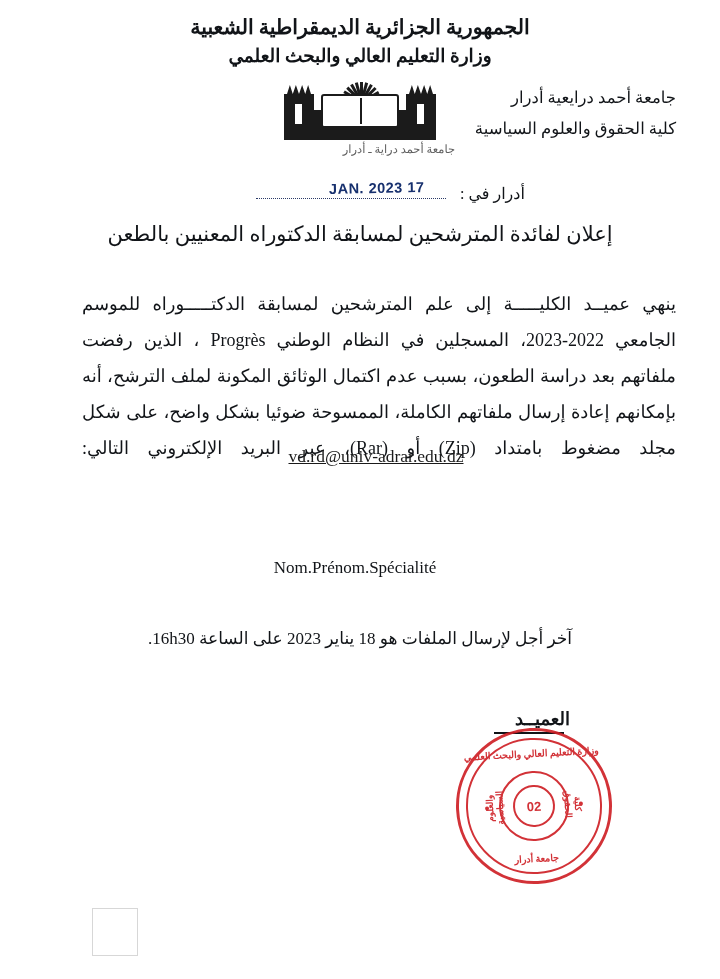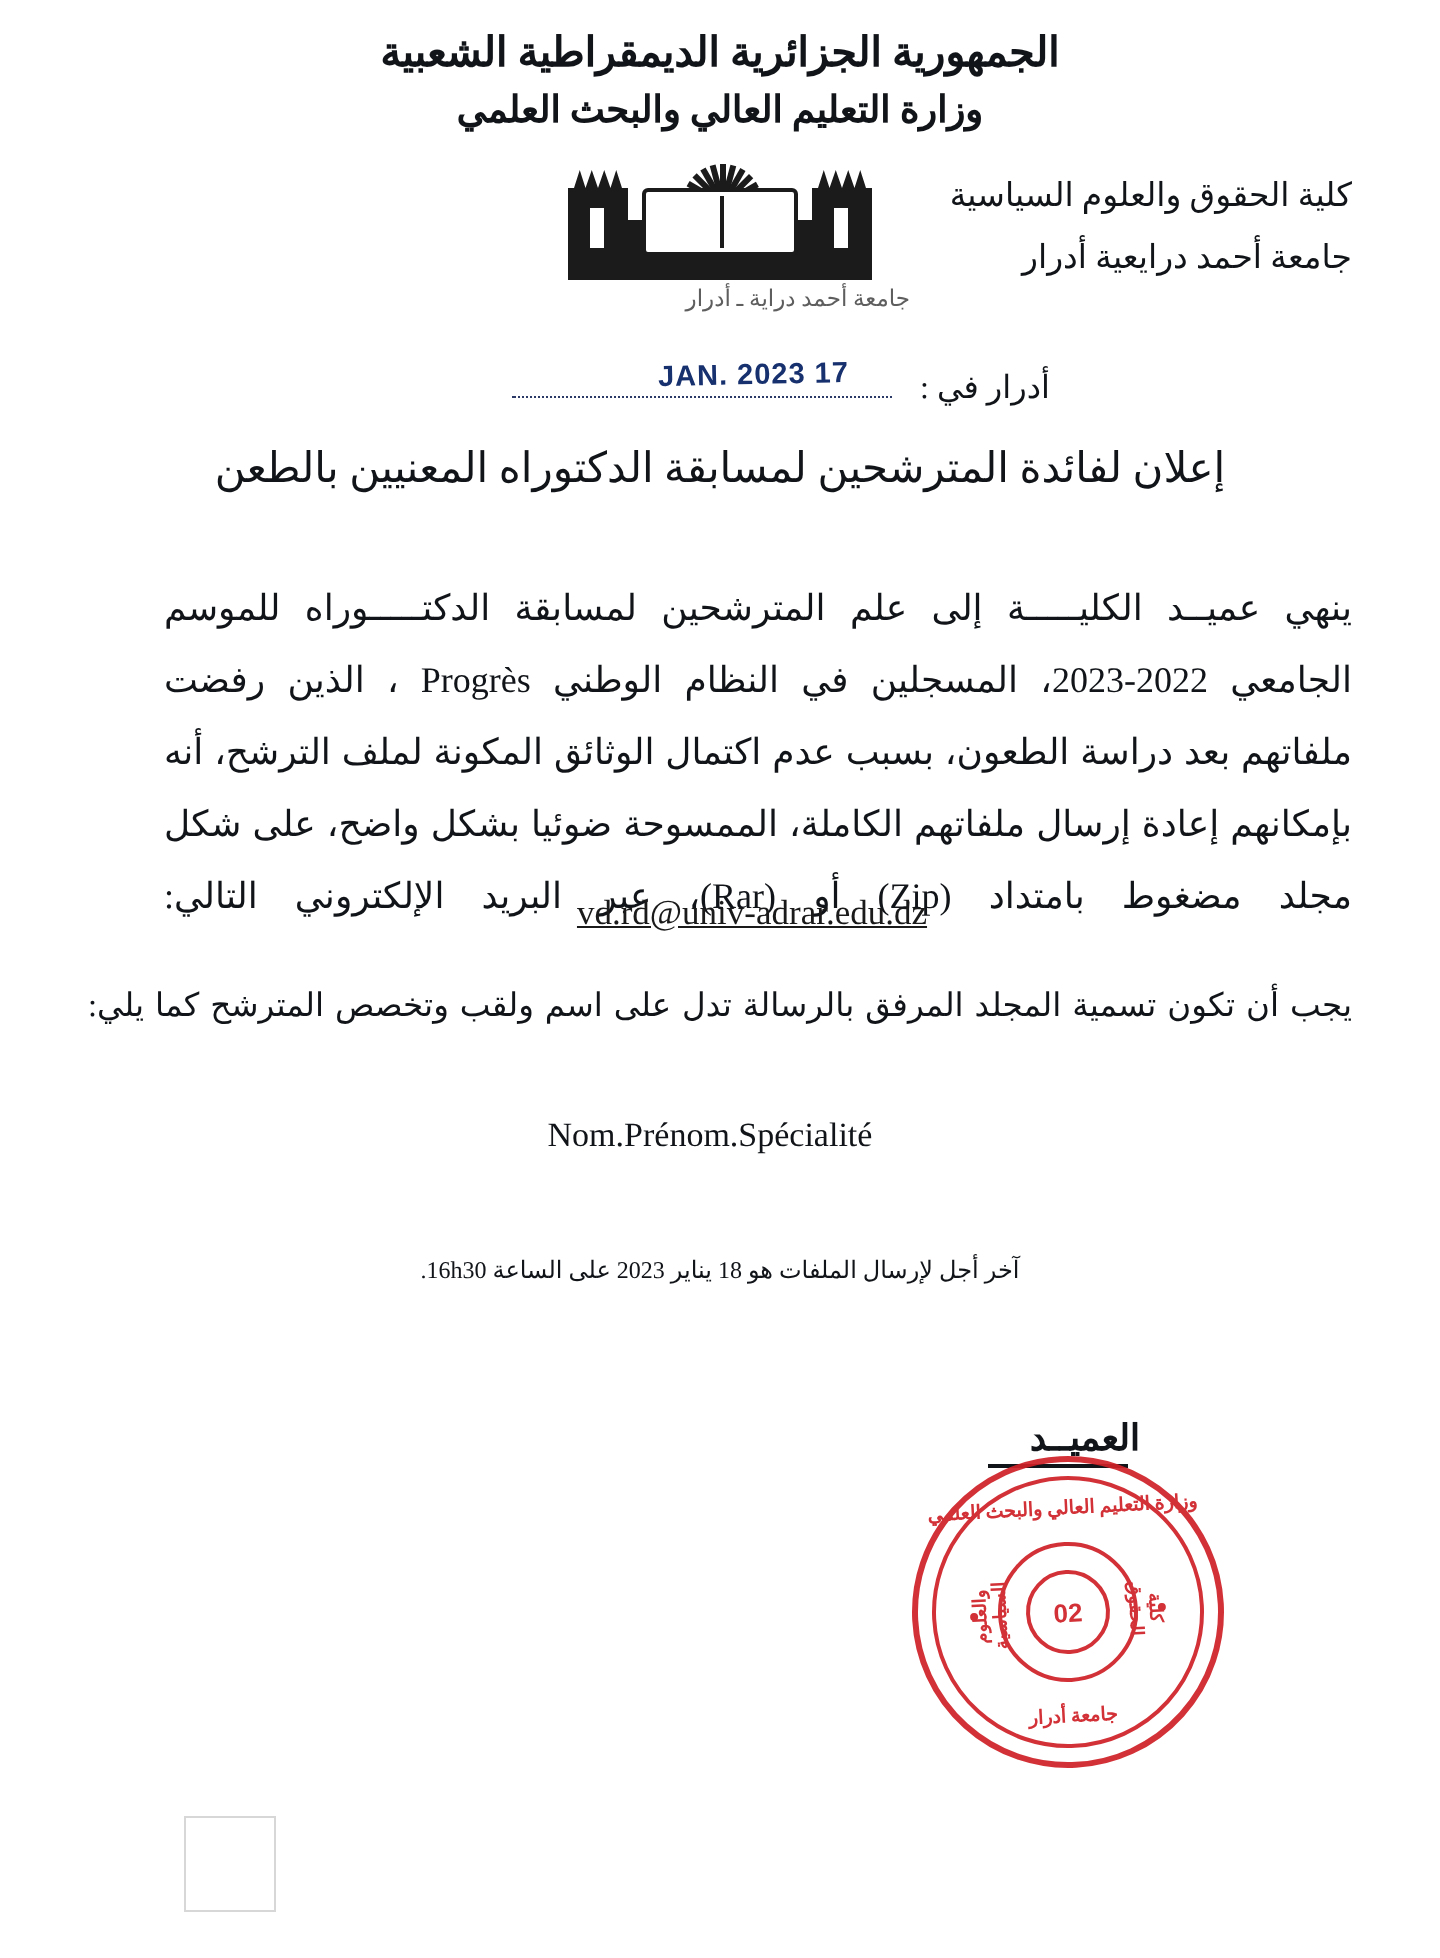--- a/index.html
+++ b/index.html
@@ -249,21 +249,21 @@
     direction: ltr;
   }
 
   .deadline {
     position: absolute;
     top: 628px;
     right: 44px;
     left: 44px;
     direction: rtl;
     text-align: center;
-    font-size: 12px;
+    font-size: 17px;
   }
 
   
   .sign-title {
     position: absolute;
     top: 708px;
     right: 150px;
     font-size: 18px;
     font-weight: bold;
     direction: rtl;
@@ -369,22 +369,22 @@
 <body>
 
 <div class="page">
 
   <div class="hdr">
     <div class="hdr-line1">الجمهورية الجزائرية الديمقراطية الشعبية</div>
     <div class="hdr-line2">وزارة التعليم العالي والبحث العلمي</div>
   </div>
 
   <div class="id-block">
+    <div>جامعة أحمد درايعية أدرار</div>
     <div>كلية الحقوق والعلوم السياسية</div>
-    <div>جامعة أحمد درايعية أدرار</div>
   </div>
 
   <div class="logo-wrap">
     <div class="logo-art">
       <div class="rays">
         <span class="ray" style="transform: rotate(-60deg);"></span>
         <span class="ray" style="transform: rotate(-45deg);"></span>
         <span class="ray" style="transform: rotate(-30deg);"></span>
         <span class="ray" style="transform: rotate(-15deg);"></span>
         <span class="ray" style="transform: rotate(0deg);"></span>
@@ -415,23 +415,20 @@
   <div class="doc-title">إعلان لفائدة المترشحين لمسابقة الدكتوراه المعنيين بالطعن</div>
 
   <div class="body-block">
     <p>ينهي عميــد الكليـــــة إلى علم المترشحين لمسابقة الدكتـــــوراه للموسم الجامعي 2022-2023، المسجلين في النظام الوطني Progrès ، الذين رفضت ملفاتهم بعد دراسة الطعون، بسبب عدم اكتمال الوثائق المكونة لملف الترشح، أنه بإمكانهم إعادة إرسال ملفاتهم الكاملة، الممسوحة ضوئيا بشكل واضح، على شكل مجلد مضغوط بامتداد (Zip) أو (Rar)، عبر البريد الإلكتروني التالي:</p>
   </div>
 
   <div class="email-wrap">
     <a class="email" href="#">vd.rd@univ-adrar.edu.dz</a>
   </div>
 
-  <div class="note-block">
-    <p>يجب أن تكون تسمية المجلد المرفق بالرسالة تدل على اسم ولقب وتخصص المترشح كما يلي:</p>
-  </div>
 
   <div class="format-line">Nom.Prénom.Spécialité</div>
 
   <div class="deadline">آخر أجل لإرسال الملفات هو 18 يناير 2023 على الساعة 16h30.</div>
 
   <div class="sign-title">
     <span>العميــد</span>
     <span class="underline"></span>
   </div>
 

